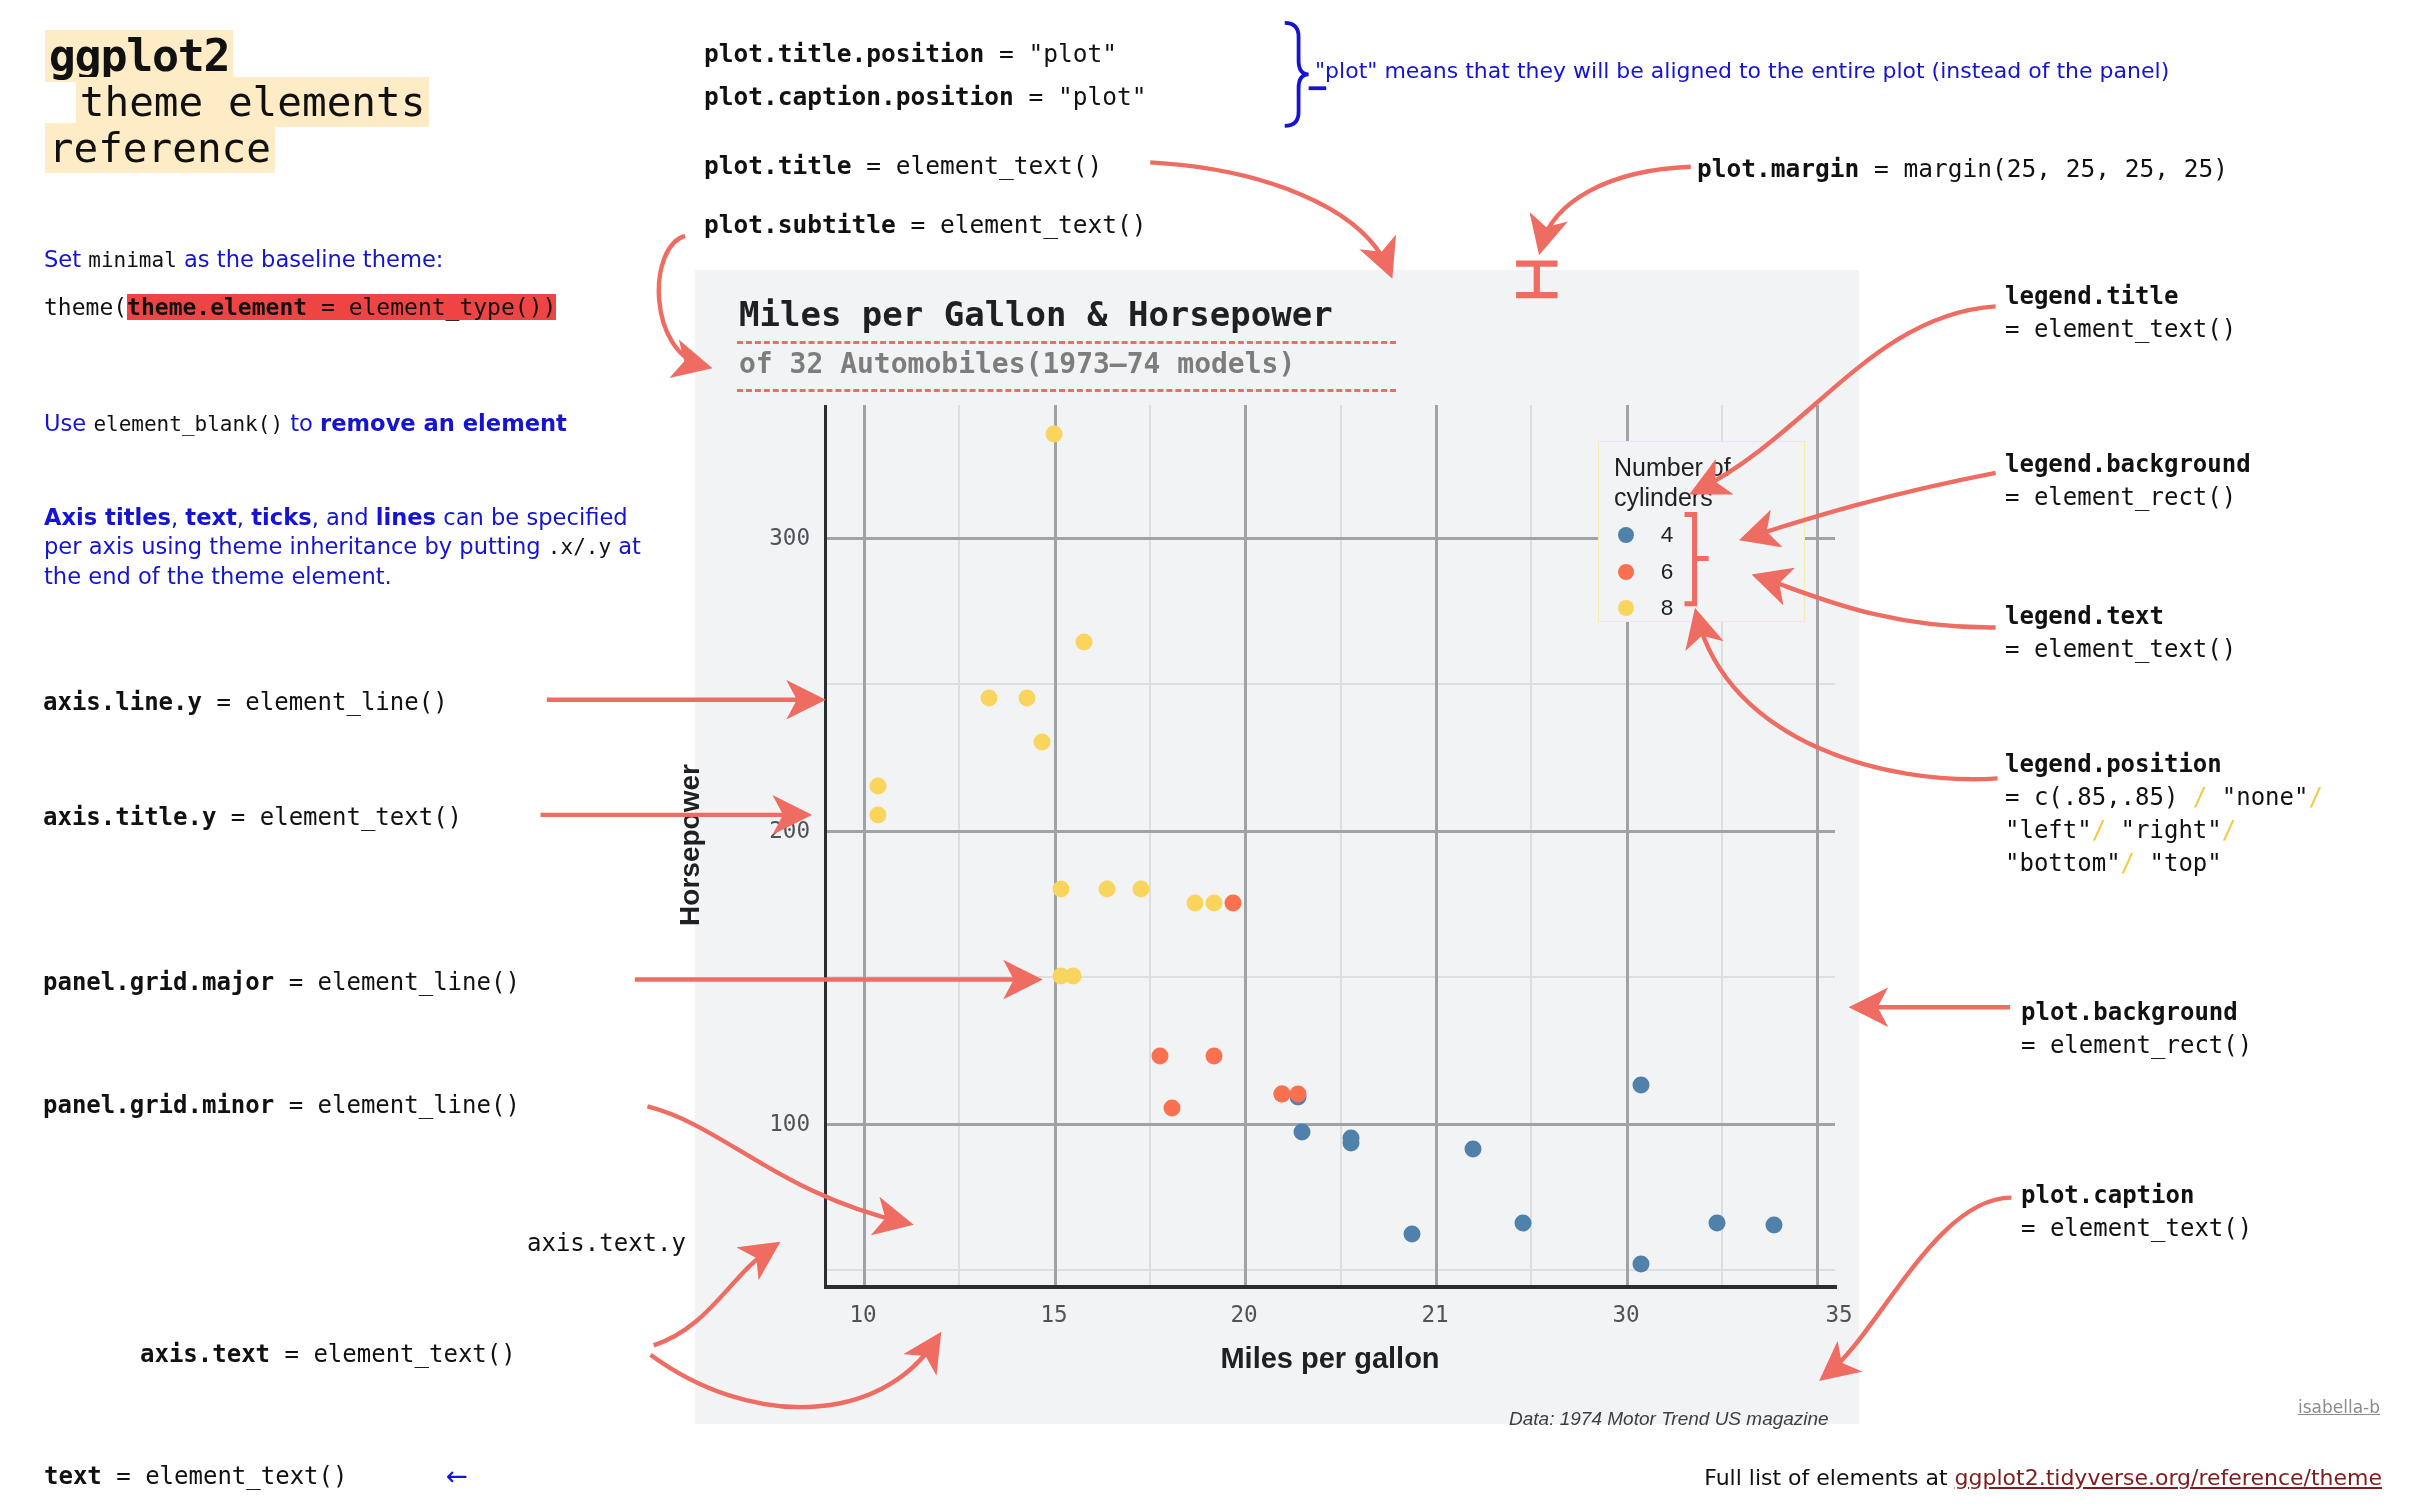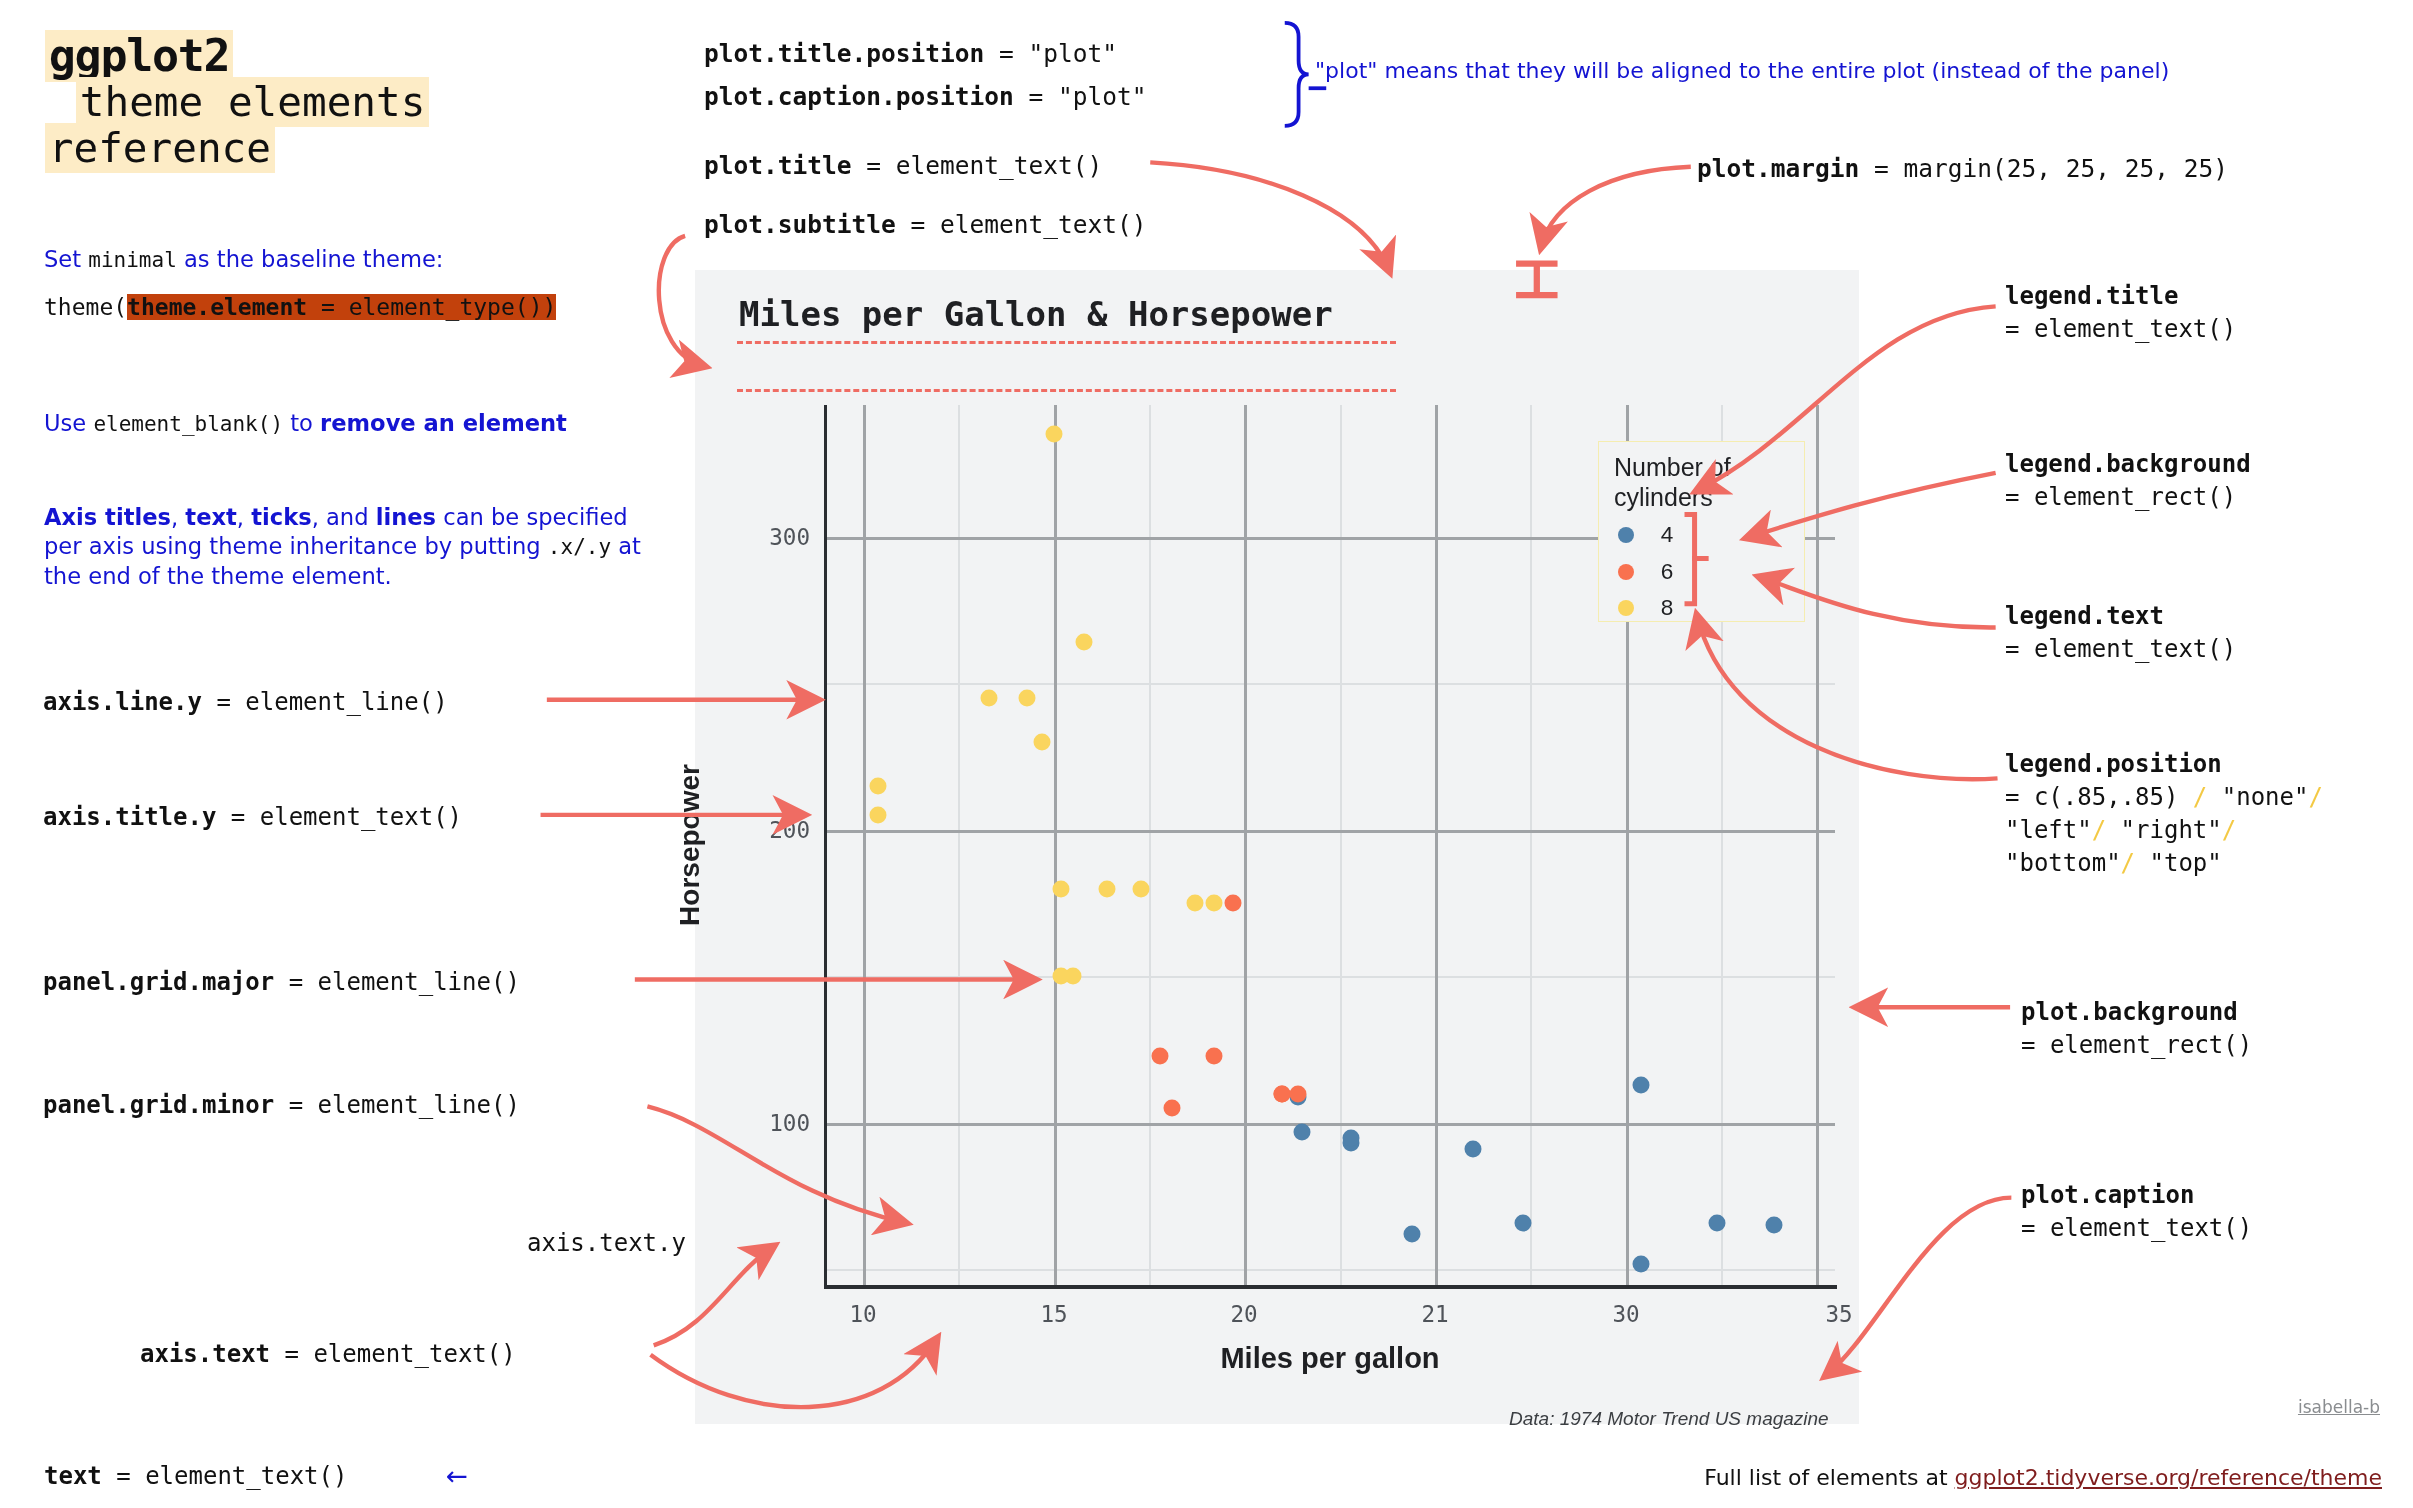--- a/index.html
+++ b/index.html
@@ -8,21 +8,21 @@
     background: #ffffff;
     font-family: "DejaVu Sans", sans-serif;
     overflow: hidden;
   }
   #root { position: relative; width: 2413px; height: 1322px; }
 
   
   .abs { position: absolute; }
   .blue { color: #1414d2; }
   .bold { font-weight: 700; }
-  .hl { background: #c2410c; }
+  .hl { background: #ef4444; }
 
   
   #title-ggplot2 {
     left: 45px; top: 30px;
     font-family: "DejaVu Sans Mono", monospace;
     font-weight: 700;
     font-size: 45px; line-height: 52px;
     color: #111; letter-spacing: -1.3px;
   }
   #title-line2, #title-line3 {
@@ -232,20 +232,21 @@
   </div>
   <div class="abs rlabel" style="left:2021px; top:1179px;">
     <div class="k">plot.caption</div>
     <div>= element_text()</div>
   </div>
 
   <div class="abs" id="plot-background"></div>
 
   <div class="abs" id="plot-title">Miles per Gallon &amp; Horsepower</div>
   <div class="abs" id="title-underline"></div>
+  <div class="abs" id="plot-subtitle">of 32 Automobiles(1973–74 models)</div>
   <div class="abs" id="subtitle-underline"></div>
 
   <div id="panel">
     <div id="panel-inner">
         <div class="gridmin" style="left: 133px; top: 0px; width: 1.9px; height: 882px;"></div>
         <div class="gridmin" style="left: 324px; top: 0px; width: 1.9px; height: 882px;"></div>
         <div class="gridmin" style="left: 515px; top: 0px; width: 1.9px; height: 882px;"></div>
         <div class="gridmin" style="left: 705px; top: 0px; width: 1.9px; height: 882px;"></div>
         <div class="gridmin" style="left: 896px; top: 0px; width: 1.9px; height: 882px;"></div>
         <div class="gridmin" style="left: 0px; top: 864px; width: 1010px; height: 1.9px;"></div>

